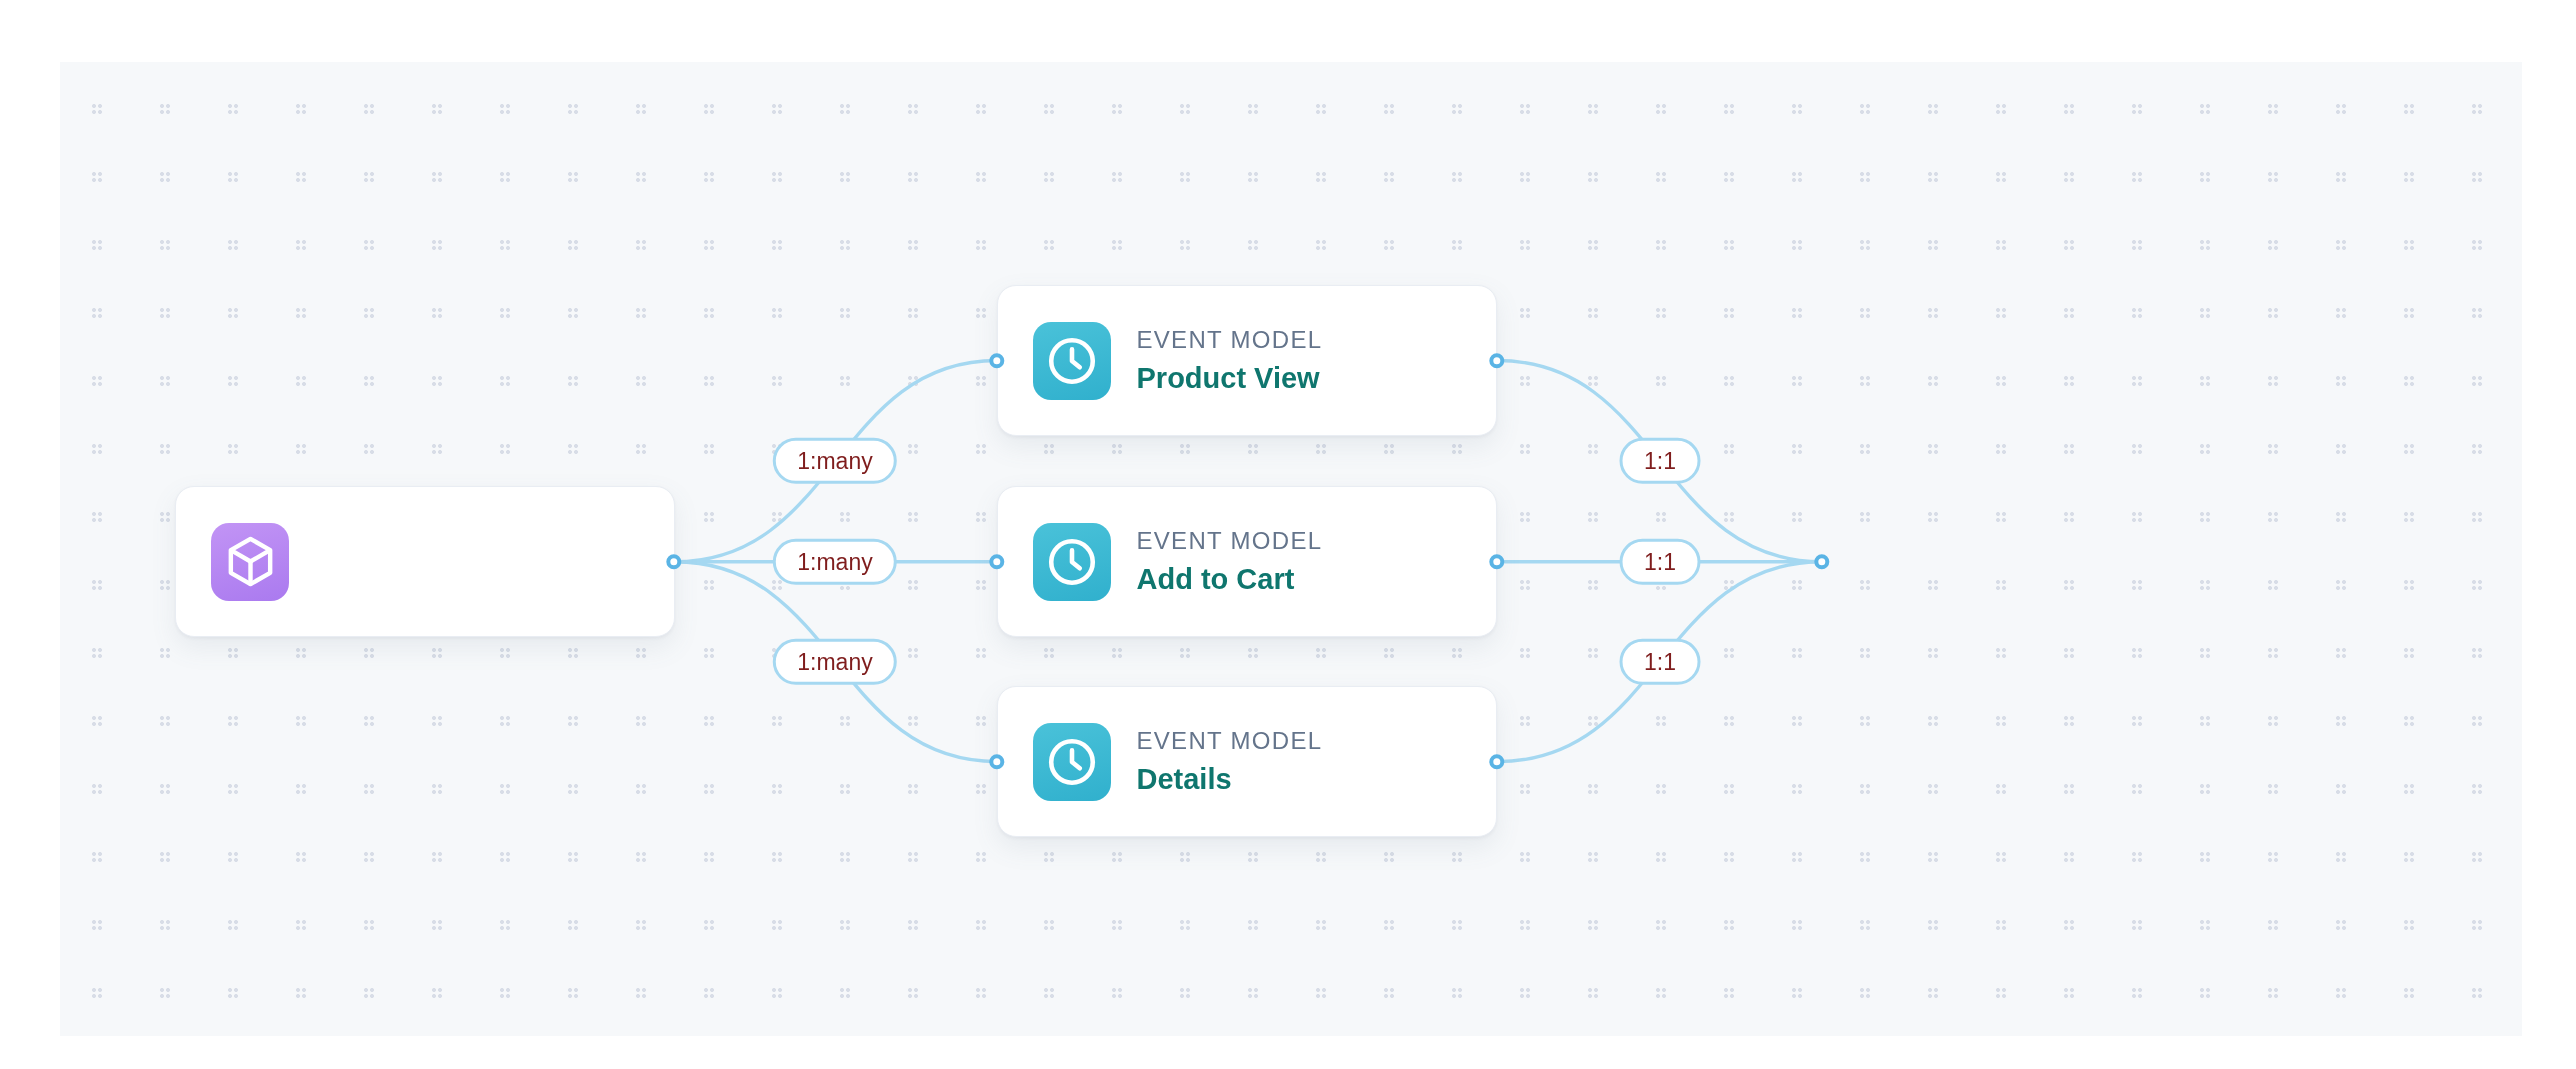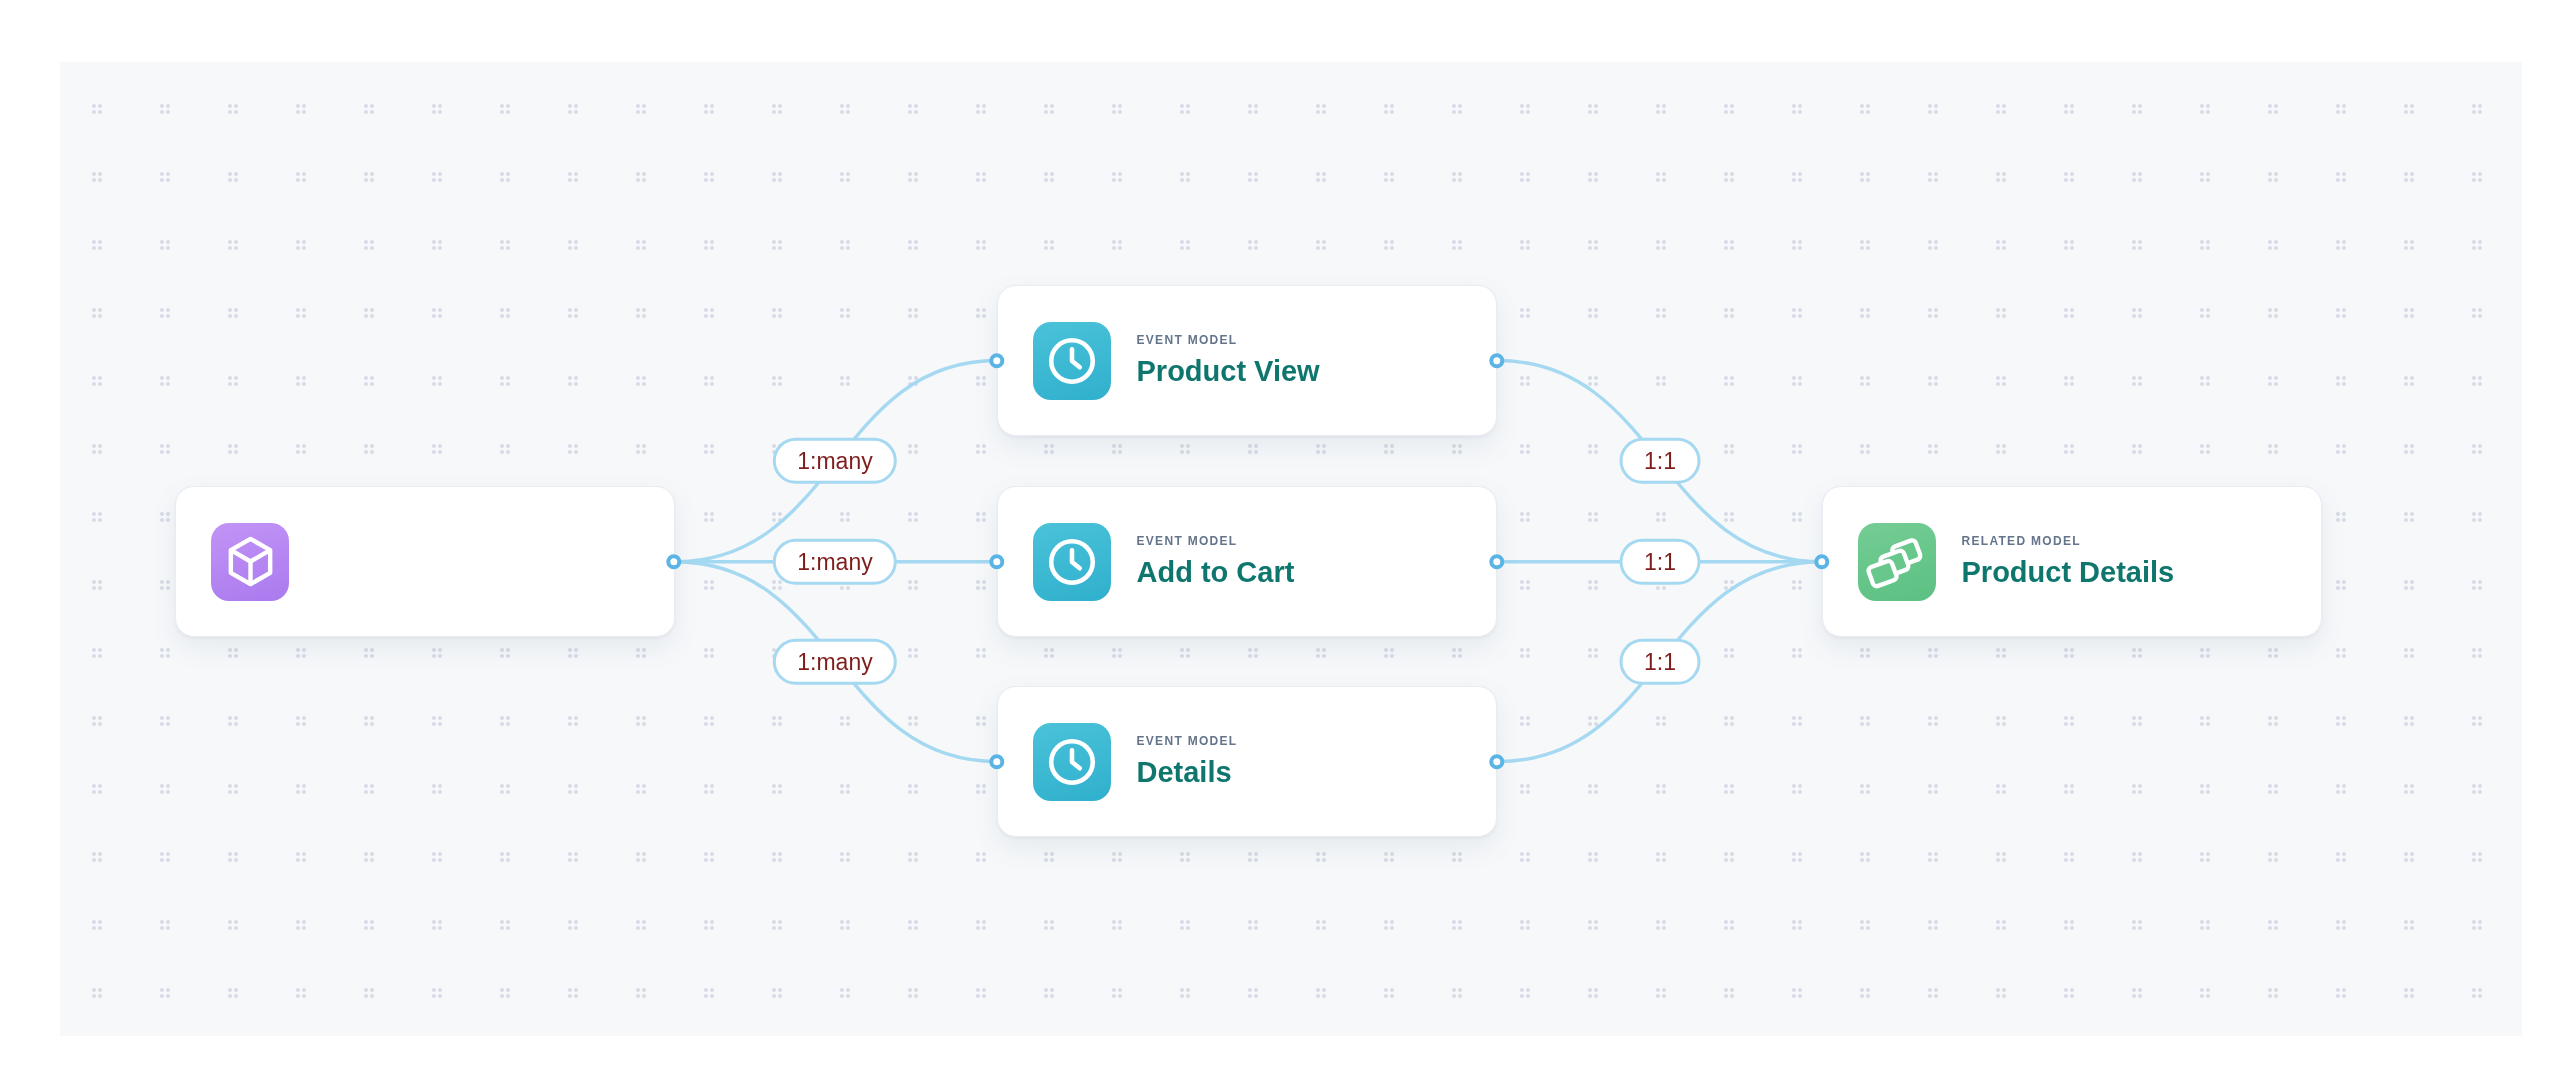--- a/index.html
+++ b/index.html
@@ -99,22 +99,22 @@
   .grad-purple { background: linear-gradient(165deg, #c294f5 0%, #aa7aef 100%); }
   .grad-teal   { background: linear-gradient(165deg, #4ac2d9 0%, #30b0cd 100%); }
   .grad-green  { background: linear-gradient(165deg, #74cd94 0%, #5cc082 100%); }
   .node-icon svg { display: block; }
   .node-text {
     margin-left: 25.5px;
     display: flex;
     flex-direction: column;
   }
   .node-type {
-    font-size: 12px;
-    font-weight: 700;
+    font-size: 24px;
+    font-weight: 400;
     letter-spacing: 1.3px;
     color: #64748b;
     margin-bottom: 8.7px;
     white-space: nowrap;
   }
   .node-name {
     font-size: 29px;
     font-weight: 600;
     color: #0f766e;
     white-space: nowrap;
@@ -204,33 +204,20 @@
           <circle cx="12" cy="12" r="8.6"></circle>
           <path d="M12 7.2 V12 L15.2 14.6"></path>
         </svg>
       </div>
       <div class="node-text">
         <div class="node-type">EVENT MODEL</div>
         <div class="node-name">Details</div>
       </div>
     </div>
 
-    <div class="node pos-product-details">
-      <div class="node-icon grad-green">
-        <svg width="62" height="62" viewBox="0 0 24 24" fill="none" stroke="#ffffff" stroke-width="1.7" stroke-linecap="round" stroke-linejoin="round">
-          <rect x="10.8" y="4.6" width="9.6" height="7.8" rx="1.6" fill="#68c88c" transform="rotate(-20 15.6 8.5)"></rect>
-          <rect x="6.2" y="8.6" width="9.6" height="7.8" rx="1.6" fill="#68c88c" transform="rotate(-20 11 12.5)"></rect>
-          <rect x="1.6" y="12.6" width="9.6" height="7.8" rx="1.6" fill="#68c88c" transform="rotate(-20 6.4 16.5)"></rect>
-        </svg>
-      </div>
-      <div class="node-text">
-        <div class="node-type">RELATED MODEL</div>
-        <div class="node-name">Product Details</div>
-      </div>
-    </div>
 
     <div class="handle h-users-src"></div>
     <div class="handle h-pv-tgt"></div>
     <div class="handle h-pv-src"></div>
     <div class="handle h-atc-tgt"></div>
     <div class="handle h-atc-src"></div>
     <div class="handle h-pur-tgt"></div>
     <div class="handle h-pur-src"></div>
     <div class="handle h-pd-tgt"></div>
 

